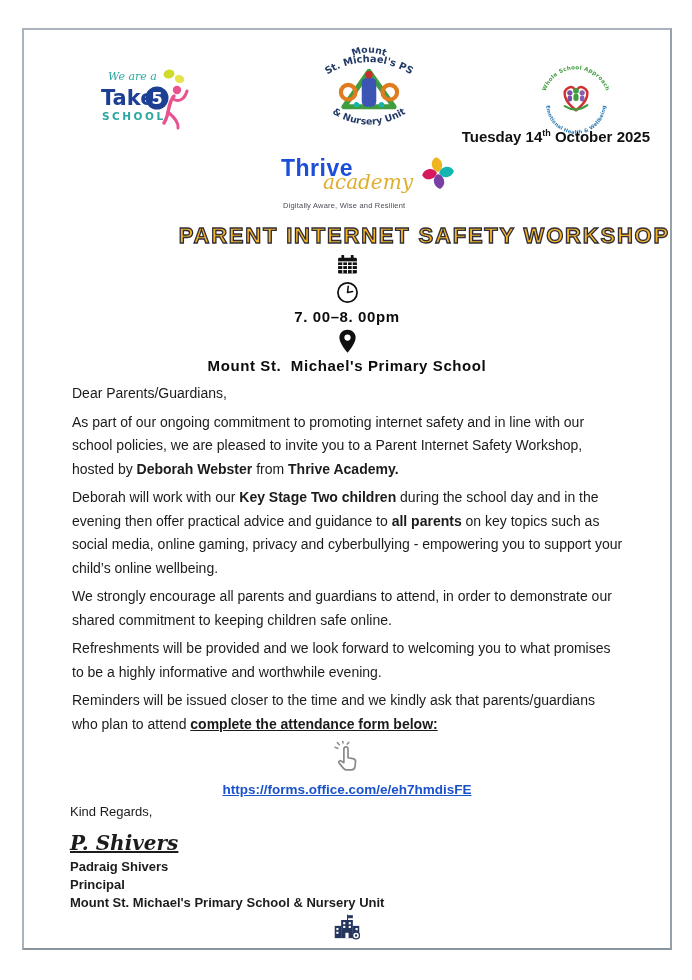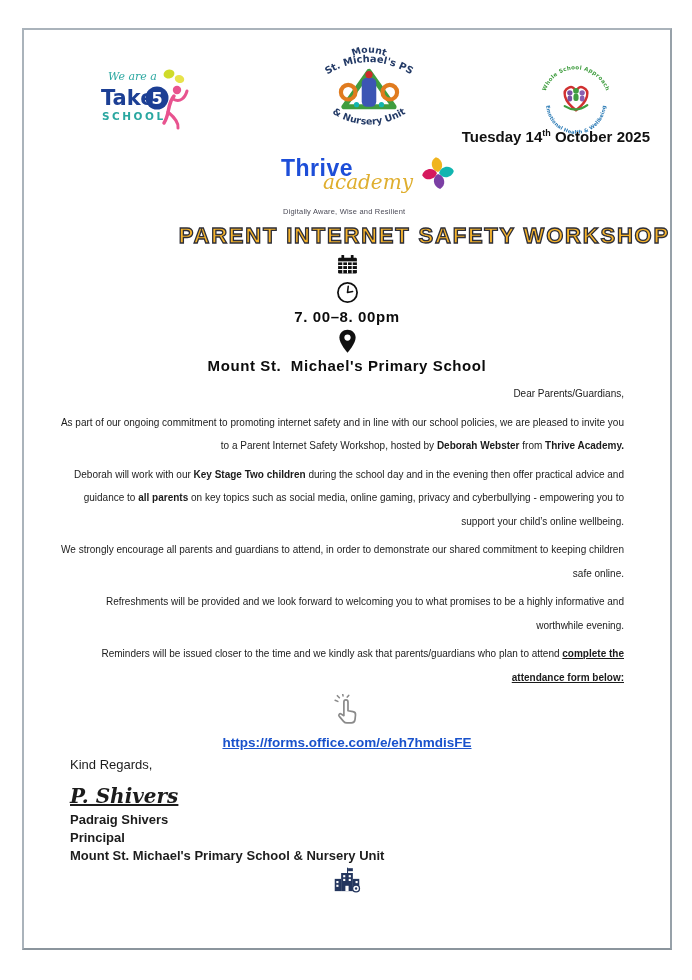--- a/index.html
+++ b/index.html
@@ -21,36 +21,36 @@
   .logo-crest{margin-top:2px;}
   .logo-ws{margin-top:22px;}
   
   .dateline{text-align:right;padding-right:20px;font-weight:bold;font-size:15px;margin-top:-14px;color:#111;}
   .dateline sup{font-size:9px;}
   
   .thrive-wrap{text-align:center;margin-top:10px;height:64px;}
   .thrive{display:inline-block;position:relative;text-align:left;}
   .thrive-name{font-size:23px;font-weight:bold;color:#1d4ed8;letter-spacing:.5px;line-height:26px;}
   .thrive-academy{font-family:"DejaVu Serif",serif;font-style:italic;font-size:20px;color:#dfae2e;margin-top:-9px;margin-left:42px;line-height:20px;}
-  .thrive-tag{font-size:7.5px;color:#4c4c58;margin-top:15px;margin-left:2px;letter-spacing:.2px;}
+  .thrive-tag{font-size:7.5px;color:#4c4c58;margin-top:9px;margin-left:2px;letter-spacing:.2px;}
   .pinwheel{position:absolute;right:-44px;top:-2px;}
   
   .big-title{
     text-align:right;margin-top:4px;
     font-size:22px;font-weight:bold;letter-spacing:1.8px;
     color:#f6b42c;-webkit-text-stroke:1.3px #2d2e38;
   }
   
   .ev-icon{text-align:center;line-height:0;}
   .ev-icon.cal{margin-top:5px;}
   .ev-icon.clk{margin-top:5px;}
   .ev-icon.pin{margin-top:4px;}
   .ev-text{text-align:center;font-weight:bold;font-size:15px;letter-spacing:.6px;color:#0c0c0c;margin-top:3px;white-space:pre-wrap;}
   
-  .body-text{padding:8px 46px 0 36px;font-size:10px;line-height:23.5px;color:#1b1b1b;text-align:right;}
+  .body-text{padding:8px 46px 0 48px;font-size:14px;line-height:23.5px;color:#1b1b1b;}
   .body-text p{margin:0 0 5px 0;}
   .seg-b{font-weight:bold;}
   .seg-bu{font-weight:bold;text-decoration:underline;}
   
   .hand-row{text-align:center;line-height:0;margin-top:0px;}
   .link-row{text-align:center;margin-top:5px;}
   .form-link{color:#1952cc;font-weight:bold;font-size:13.5px;text-decoration:underline;}
   
   .signoff{padding:6px 46px 0 46px;}
   .regards{font-size:13px;}

